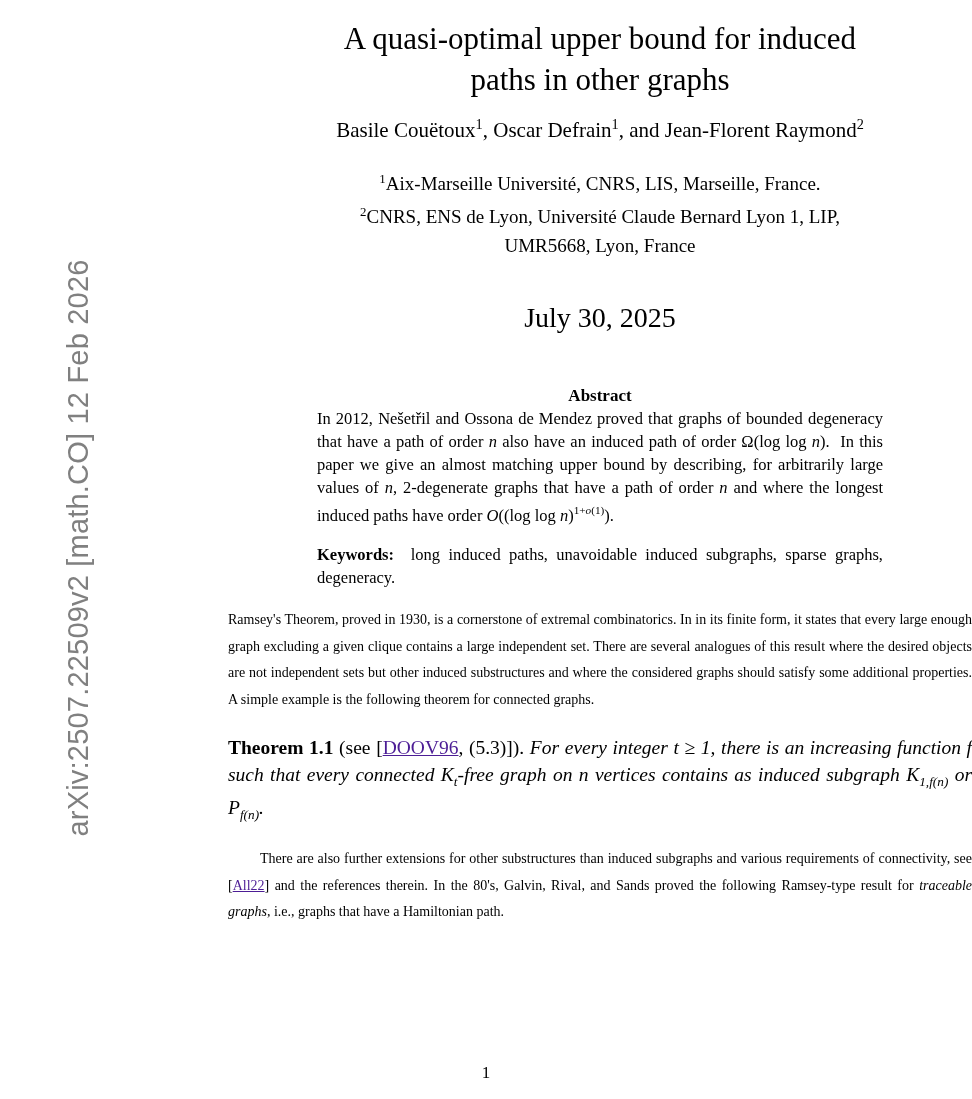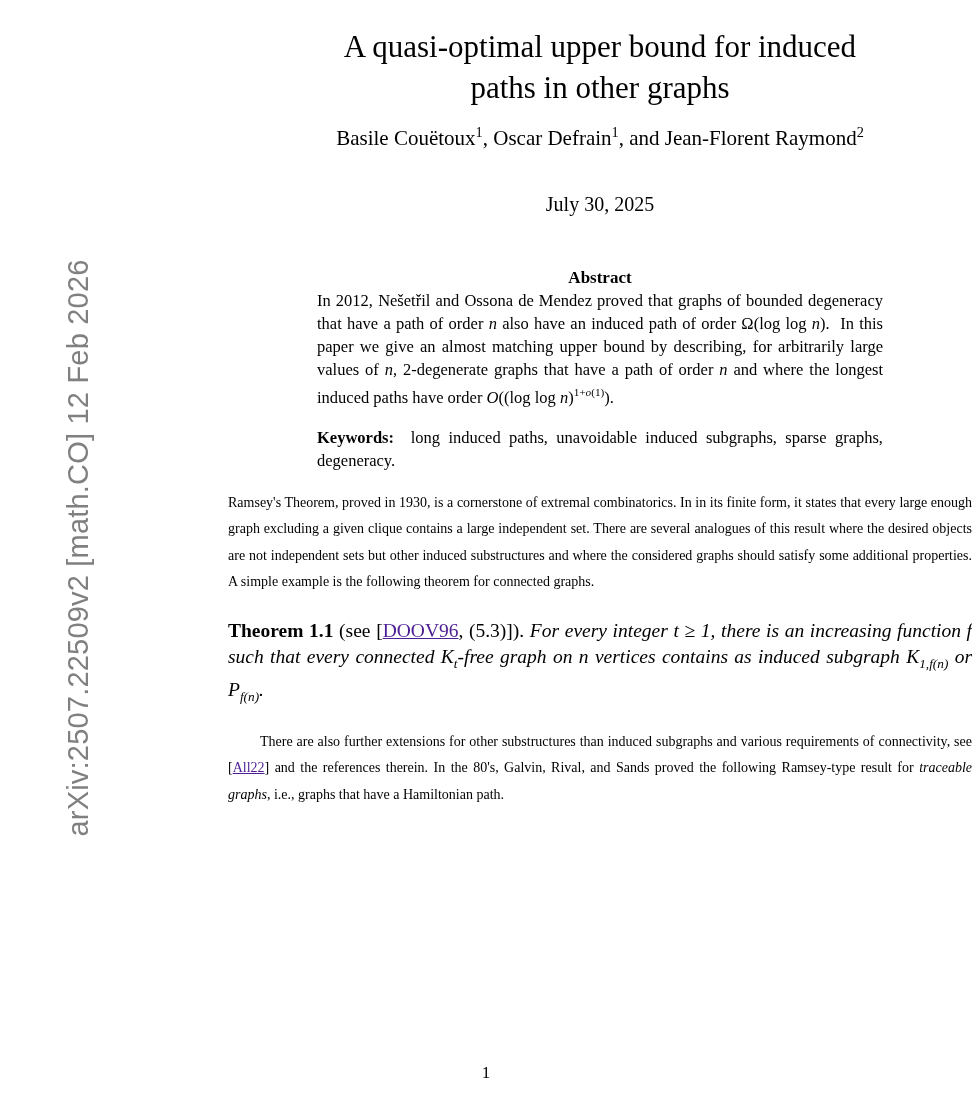--- a/index.html
+++ b/index.html
@@ -38,37 +38,37 @@
   .content {
     position: absolute;
     left: 228px;
     top: 0;
     width: 744px;
   }
   .title {
     text-align: center;
     font-size: 31px;
     line-height: 41px;
-    margin-top: 12px;
+    margin-top: 4px;
     padding-top: 14px;
   }
   .authors {
     text-align: center;
     font-size: 21px;
     margin-top: 16px;
   }
   .affil {
     text-align: center;
     font-size: 19px;
     line-height: 28px;
     margin-top: 22px;
   }
   .date {
     text-align: center;
-    font-size: 20px;
+    font-size: 28px;
     margin-top: 42px;
   }
   .abstract-block {
     width: 566px;
     margin: 0 auto;
     margin-top: 52px;
   }
   .abstract-head {
     text-align: center;
     font-weight: bold;
@@ -133,20 +133,25 @@
 
     <div class="title">
       <div>A quasi-optimal upper bound for induced</div>
       <div>paths in other graphs</div>
     </div>
 
     <div class="authors">
       Basile Couëtoux<sup>1</sup>, Oscar Defrain<sup>1</sup>, and Jean-Florent Raymond<sup>2</sup>
     </div>
 
+    <div class="affil">
+      <div><sup>1</sup>Aix-Marseille Université, CNRS, LIS, Marseille, France.</div>
+      <div><sup>2</sup>CNRS, ENS de Lyon, Université Claude Bernard Lyon 1, LIP,</div>
+      <div>UMR5668, Lyon, France</div>
+    </div>
 
     <div class="date">July 30, 2025</div>
 
     <div class="abstract-block">
       <div class="abstract-head">Abstract</div>
       <div class="abstract-body">
         In 2012, Nešetřil and Ossona de Mendez proved that graphs of bounded degeneracy that have a path of order <i>n</i> also have an induced path of order Ω(log log <i>n</i>).&nbsp; In this paper we give an almost matching upper bound by describing, for arbitrarily large values of <i>n</i>, 2-degenerate graphs that have a path of order <i>n</i> and where the longest induced paths have order <i>O</i>((log log <i>n</i>)<sup>1+<i>o</i>(1)</sup>).
       </div>
       <div class="keywords">
         <b>Keywords:</b>&nbsp;

